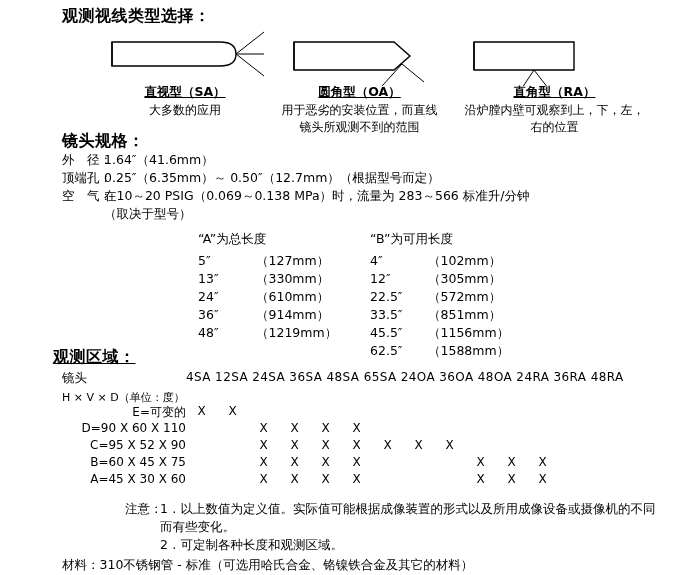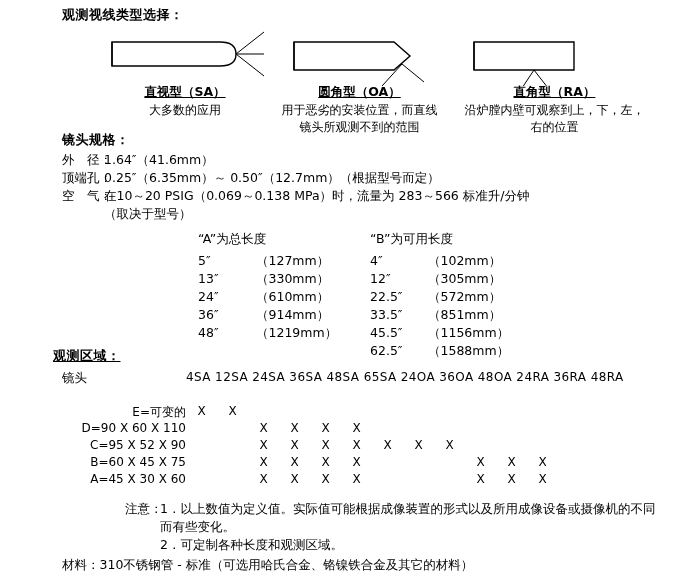--- a/index.html
+++ b/index.html
@@ -17,21 +17,21 @@
     overflow: hidden;
   }
   .page {
     position: relative;
     width: 696px;
     height: 575px;
   }
   .sec-title {
     font-family: "DejaVu Sans", "Liberation Sans", sans-serif;
     font-weight: bold;
-    font-size: 13px;
+    font-size: 16px;
     letter-spacing: 0.5px;
   }
   .underline {
     text-decoration: underline;
   }
 
   
   #view-type-title {
     position: absolute;
     left: 62px;
@@ -236,20 +236,21 @@
     <div><span class="len-in">12″</span><span>（305mm）</span></div>
     <div><span class="len-in">22.5″</span><span>（572mm）</span></div>
     <div><span class="len-in">33.5″</span><span>（851mm）</span></div>
     <div><span class="len-in">45.5″</span><span>（1156mm）</span></div>
     <div><span class="len-in">62.5″</span><span>（1588mm）</span></div>
   </div>
 
   <div class="sec-title underline" id="obs-title">观测区域：</div>
   <div id="lens-word">镜头</div>
   <div id="model-list">4SA  12SA 24SA 36SA 48SA 65SA 24OA 36OA 48OA 24RA 36RA 48RA</div>
+  <div id="hvd-note">H × V × D（单位：度）</div>
 
   <table id="matrix">
     <tbody>
         <tr>
       <td class="rowlabel">E=可变的</td>
       <td class="mark">X</td>
       <td class="mark">X</td>
       <td class="mark"></td>
       <td class="mark"></td>
       <td class="mark"></td>

